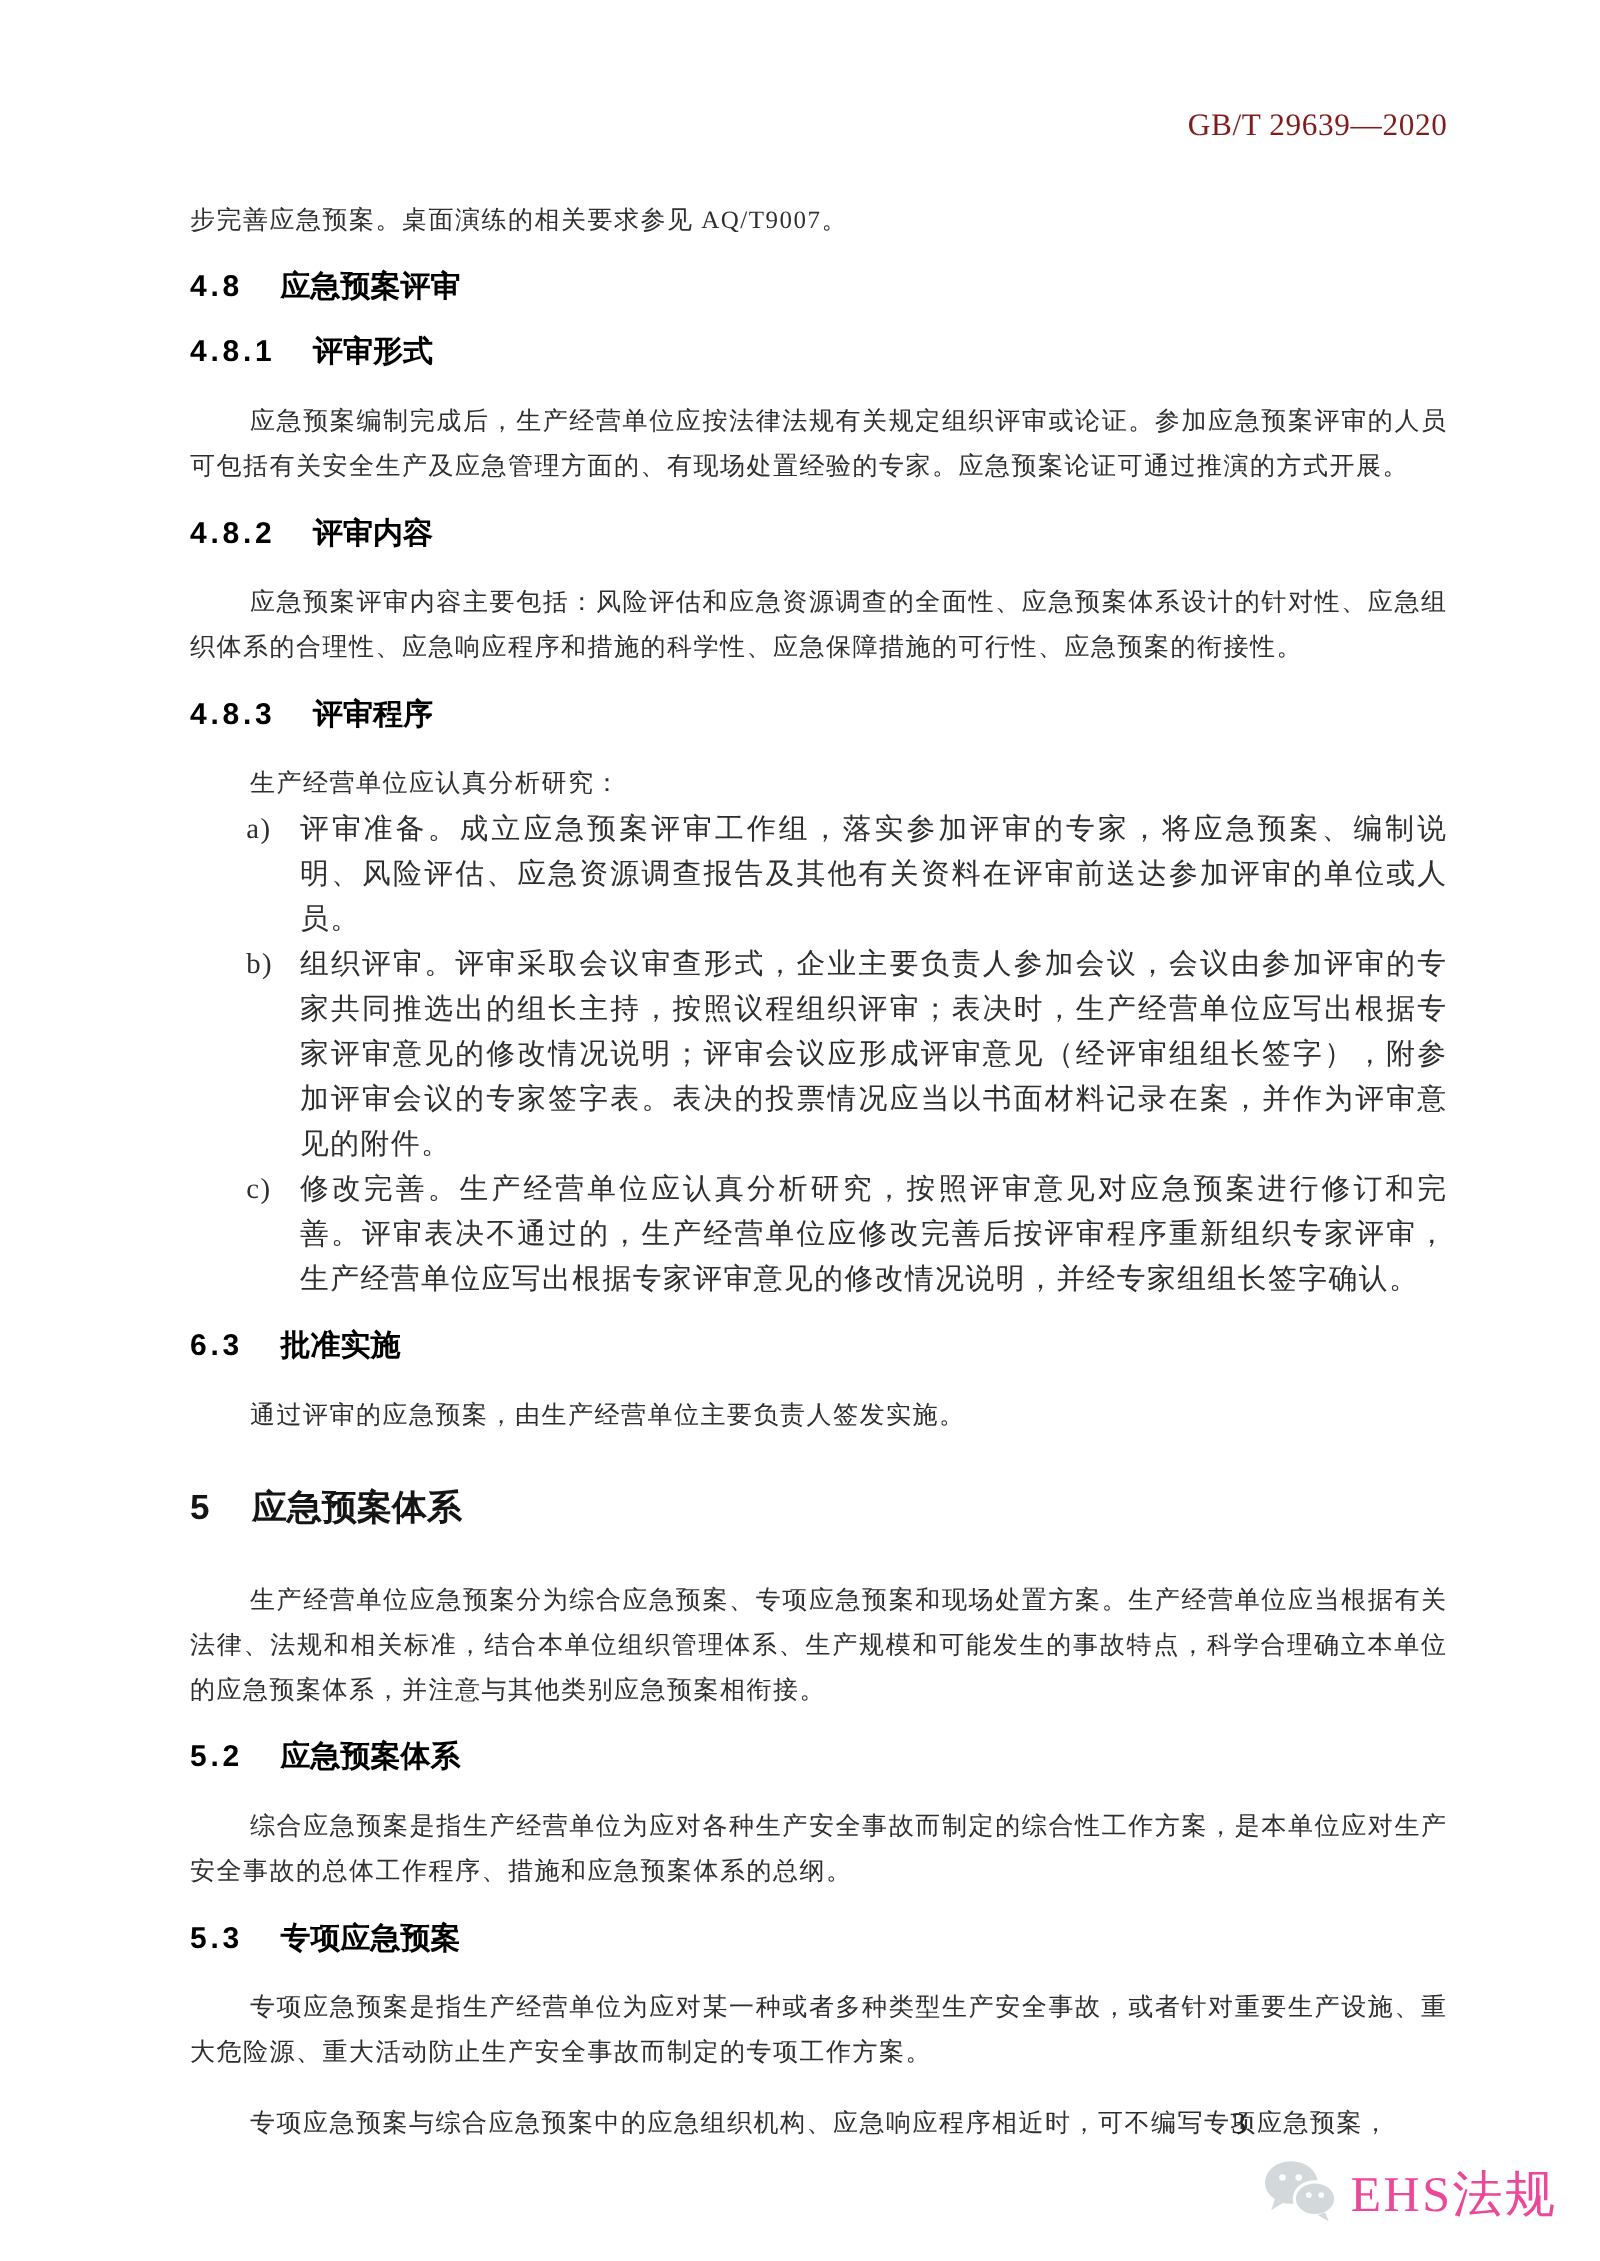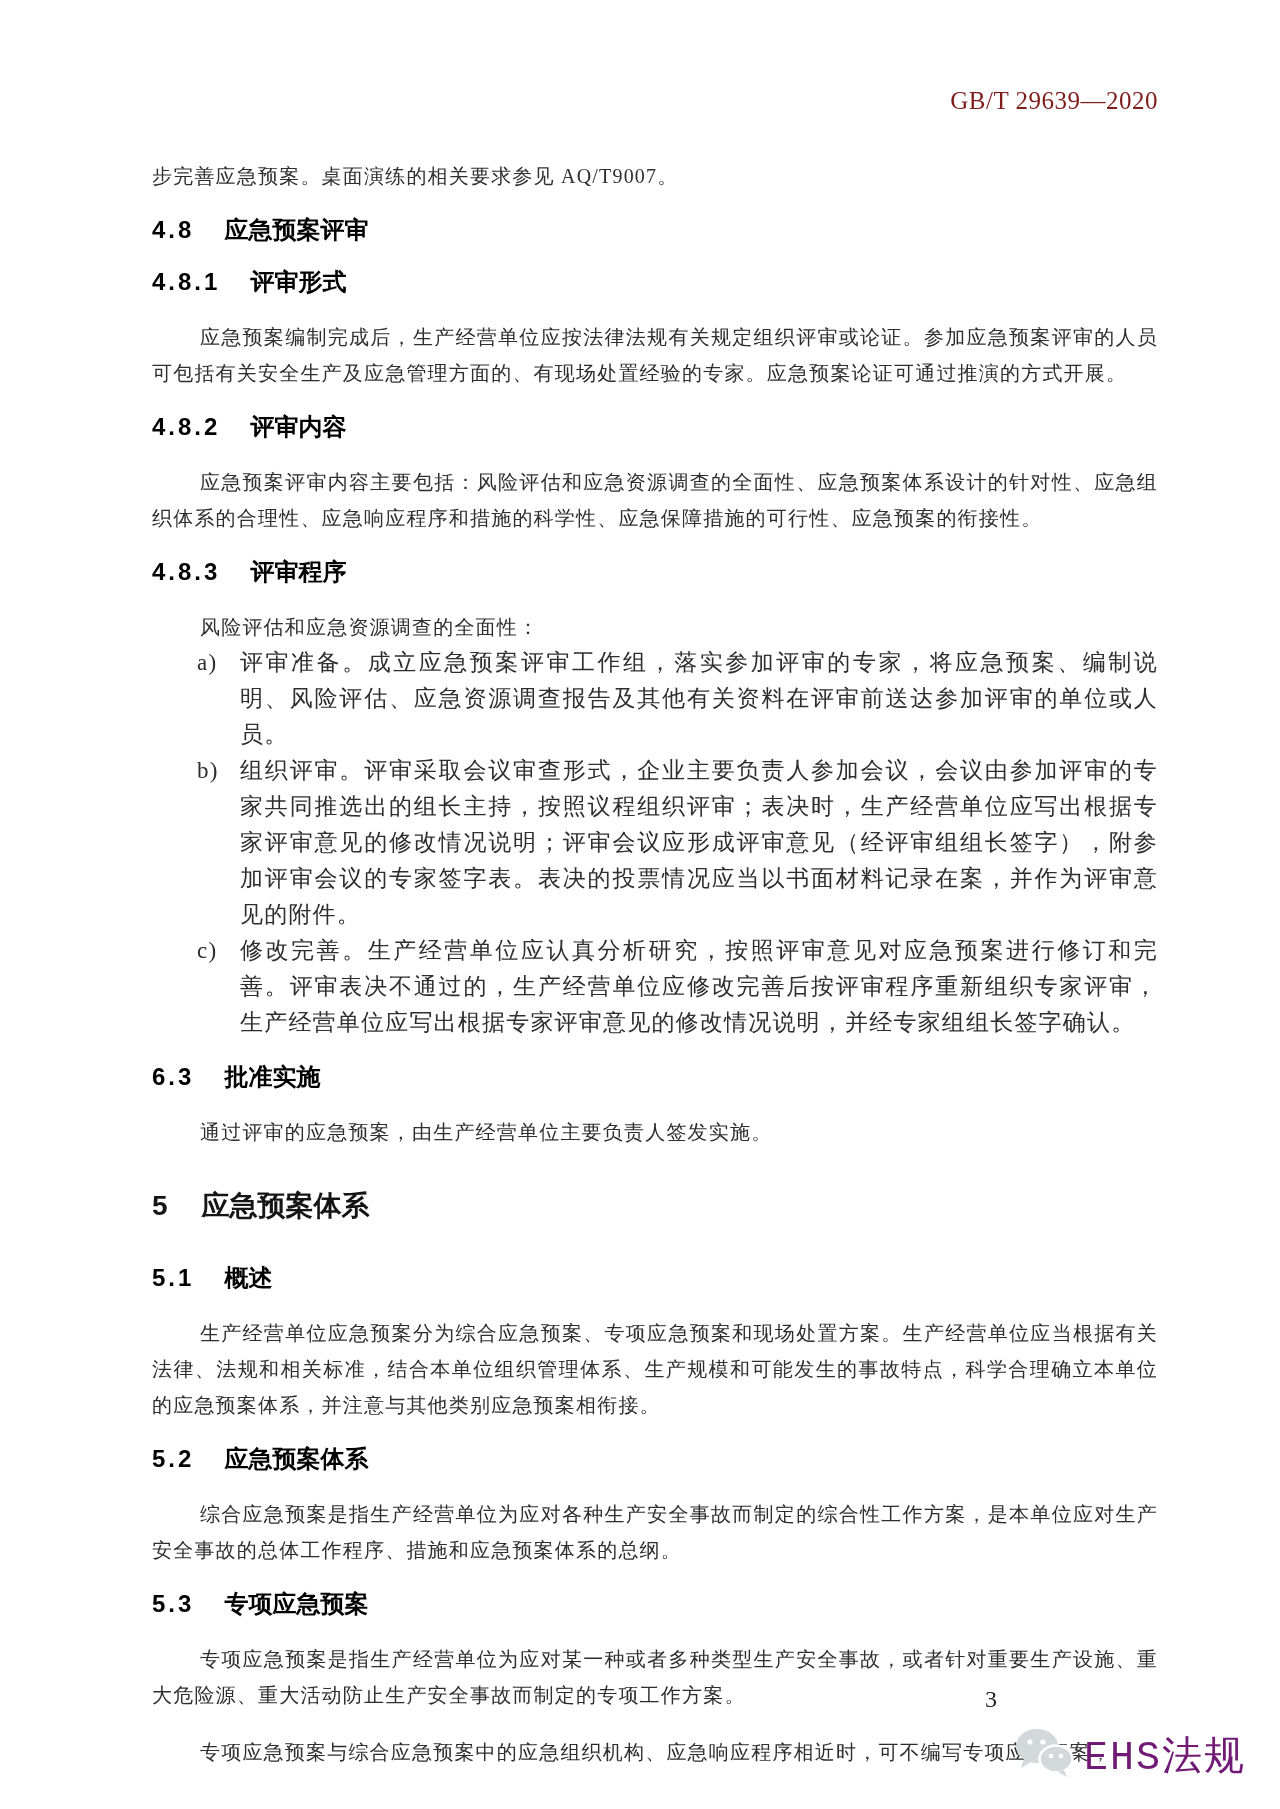--- a/index.html
+++ b/index.html
@@ -69,24 +69,24 @@
     color: #222222;
   }
   .watermark {
     position: absolute;
     right: 34px; top: 1726px;
     display: flex;
     align-items: center;
     gap: 10px;
   }
   .watermark-text {
-    font-family: Liberation Mono, monospace;
+    font-family: Liberation Serif, serif;
     font-size: 40px;
     letter-spacing: 2px;
-    color: #701a75;
+    color: #ec4899;
     text-shadow: 1px 1px 0 #ffffff;
   }
 </style>
 </head>
 <body>
 
 <div class="page">
 
   <div class="doc-header">GB/T 29639—2020</div>
 
@@ -106,21 +106,21 @@
   <div class="h-sub">
     <span class="h-num">4.8.2</span>
     <span class="h-title">评审内容</span>
   </div>
   <p class="para indent">应急预案评审内容主要包括：风险评估和应急资源调查的全面性、应急预案体系设计的针对性、应急组织体系的合理性、应急响应程序和措施的科学性、应急保障措施的可行性、应急预案的衔接性。</p>
 
   <div class="h-sub">
     <span class="h-num">4.8.3</span>
     <span class="h-title">评审程序</span>
   </div>
-  <p class="para indent">风险评估和应急资源调查的全面性：</p>
+  <p class="para indent">生产经营单位应认真分析研究：</p>
 
   <ol class="steps">
     <li class="step">
       <span class="step-label">a)</span>
       <span class="step-text">评审准备。成立应急预案评审工作组，落实参加评审的专家，将应急预案、编制说明、风险评估、应急资源调查报告及其他有关资料在评审前送达参加评审的单位或人员。</span>
     </li>
     <li class="step">
       <span class="step-label">b)</span>
       <span class="step-text">组织评审。评审采取会议审查形式，企业主要负责人参加会议，会议由参加评审的专家共同推选出的组长主持，按照议程组织评审；表决时，生产经营单位应写出根据专家评审意见的修改情况说明；评审会议应形成评审意见（经评审组组长签字），附参加评审会议的专家签字表。表决的投票情况应当以书面材料记录在案，并作为评审意见的附件。</span>
     </li>
@@ -134,24 +134,20 @@
     <span class="h-num">6.3</span>
     <span class="h-title">批准实施</span>
   </div>
   <p class="para indent">通过评审的应急预案，由生产经营单位主要负责人签发实施。</p>
 
   <div class="h-clause">
     <span class="h-num">5</span>
     <span class="h-title">应急预案体系</span>
   </div>
 
-  <div class="h-sub">
-    <span class="h-num">5.1</span>
-    <span class="h-title">概述</span>
-  </div>
   <p class="para indent">生产经营单位应急预案分为综合应急预案、专项应急预案和现场处置方案。生产经营单位应当根据有关法律、法规和相关标准，结合本单位组织管理体系、生产规模和可能发生的事故特点，科学合理确立本单位的应急预案体系，并注意与其他类别应急预案相衔接。</p>
 
   <div class="h-sub">
     <span class="h-num">5.2</span>
     <span class="h-title">应急预案体系</span>
   </div>
   <p class="para indent">综合应急预案是指生产经营单位为应对各种生产安全事故而制定的综合性工作方案，是本单位应对生产安全事故的总体工作程序、措施和应急预案体系的总纲。</p>
 
   <div class="h-sub">
     <span class="h-num">5.3</span>

